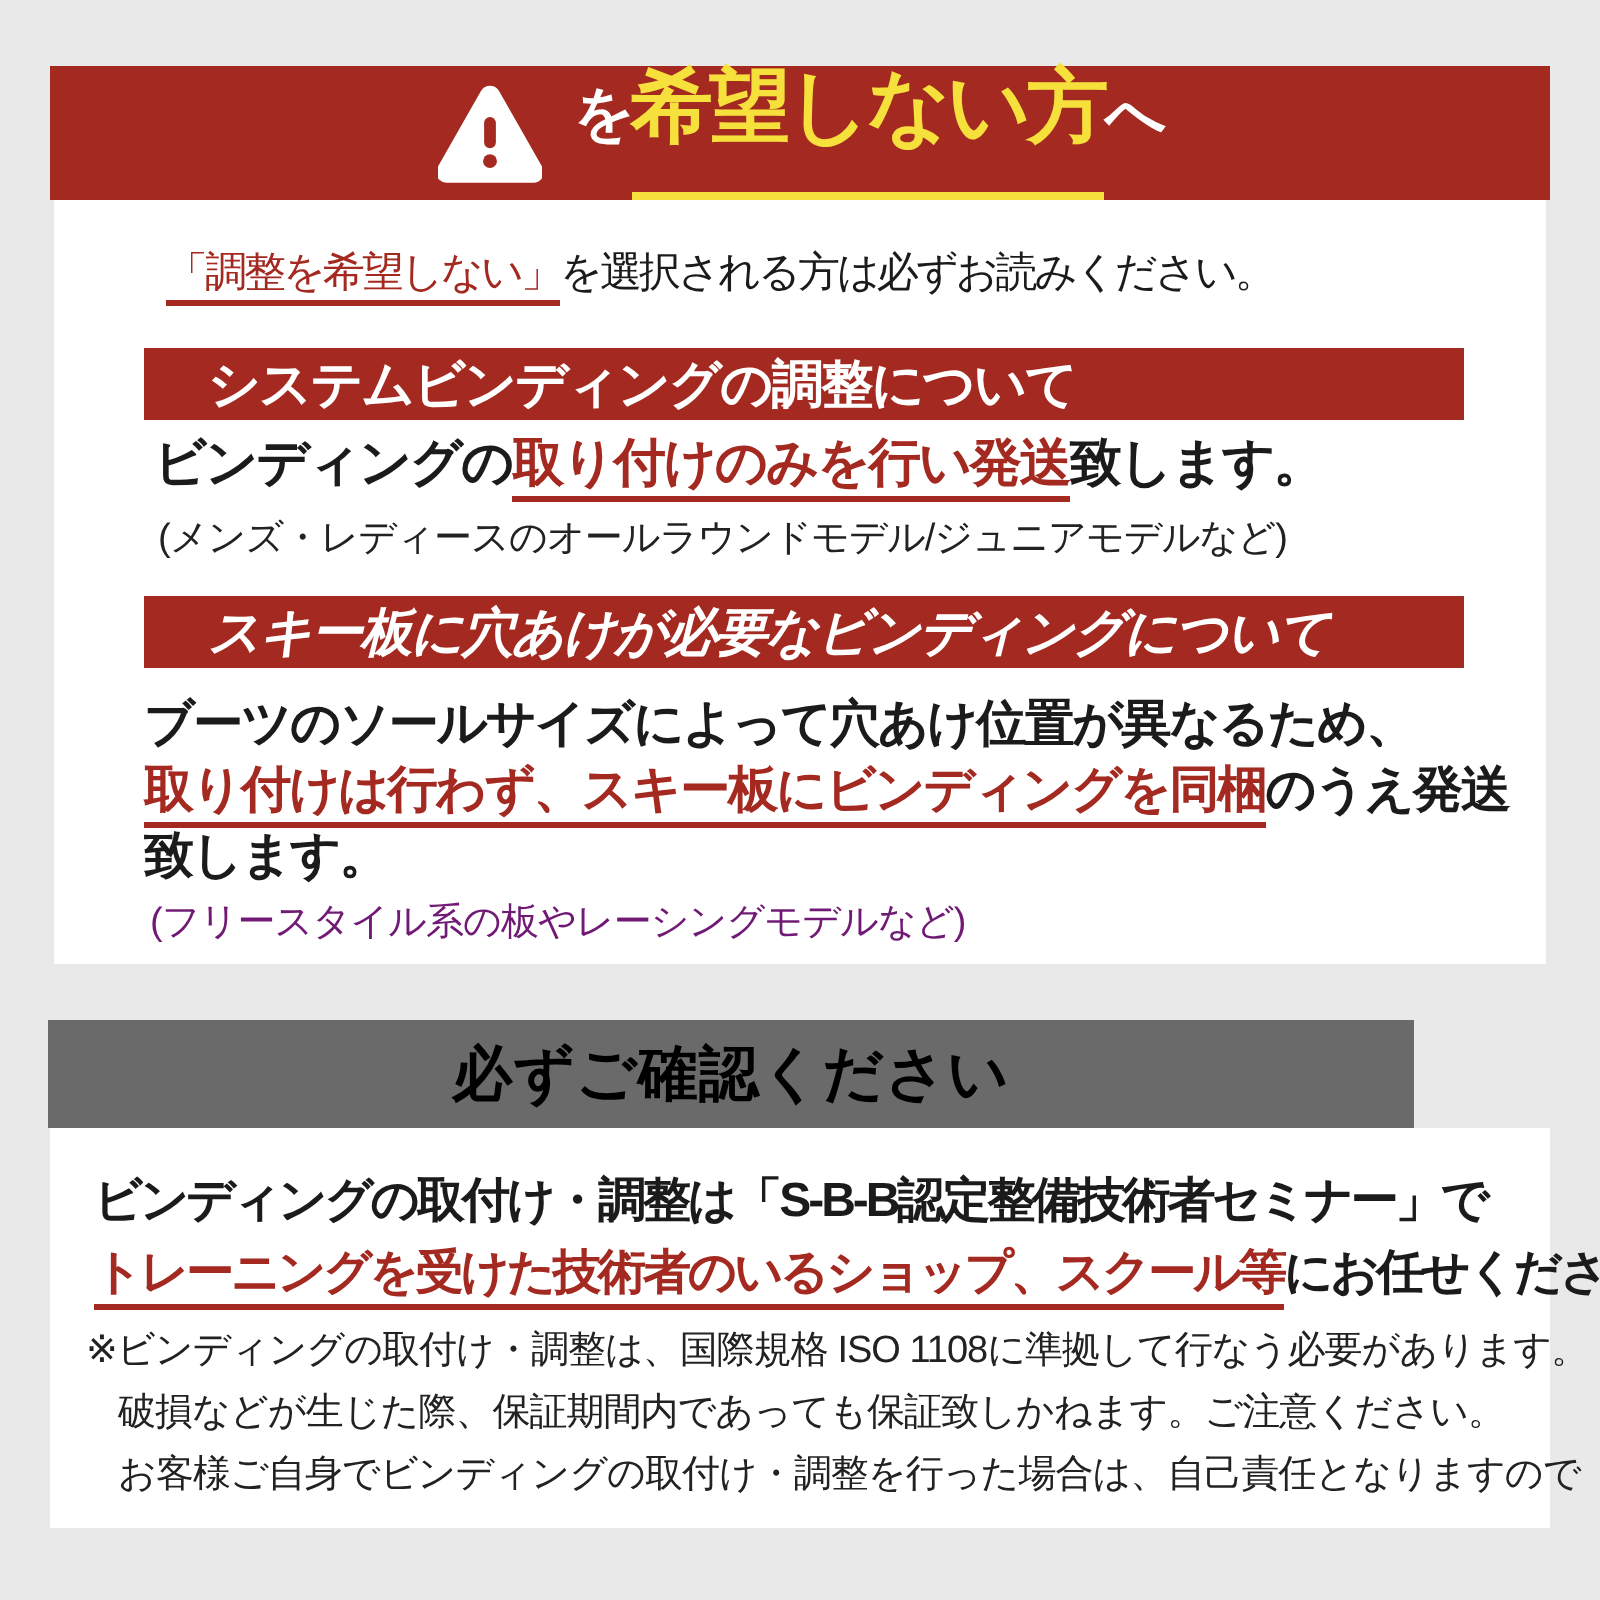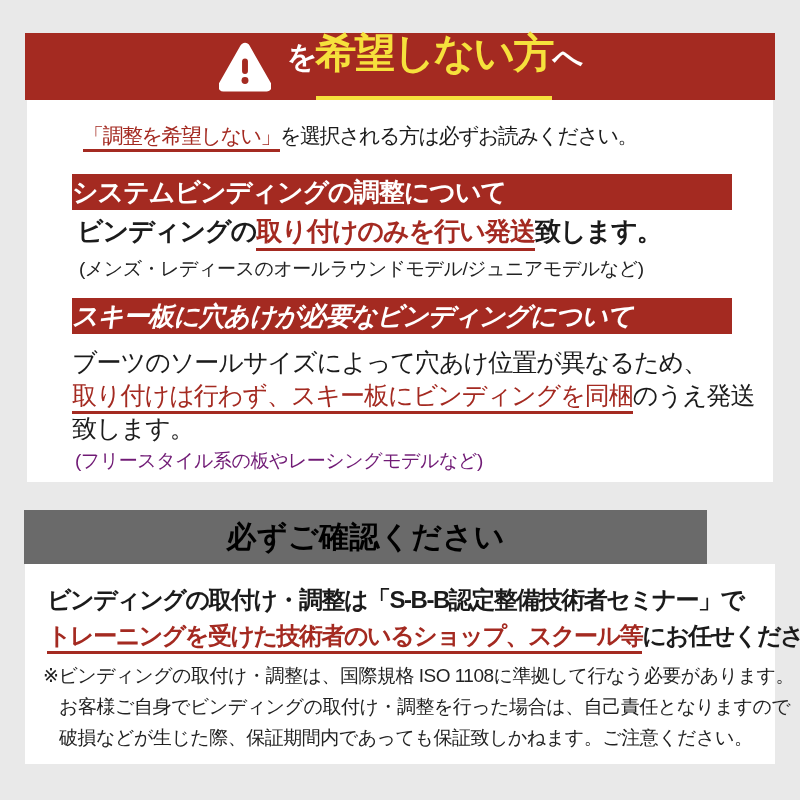--- a/index.html
+++ b/index.html
@@ -51,36 +51,36 @@
   }
   .red-u{
     color:var(--red);
     border-bottom:3px solid var(--red);
     padding-bottom:2px;
   }
   .sub-banner{
     position:absolute;left:45px;width:660px;height:36px;
     background:var(--red);
     display:flex;align-items:center;
-    padding-left:0;
+    padding-left:32px;
     color:#fff;font-size:26px;font-weight:bold;letter-spacing:-1px;white-space:nowrap;
   }
   .sb1{top:74px;}
   .sb2{top:198px;font-style:italic;}
   .b1-line{
     position:absolute;left:50px;top:114px;
     font-size:26px;font-weight:bold;letter-spacing:-1px;white-space:nowrap;
   }
   .b1-note{
     position:absolute;left:52px;top:156px;
     font-size:19px;letter-spacing:-0.5px;white-space:nowrap;color:#222;
   }
   .b1-para{
     position:absolute;left:45px;top:246px;
-    font-size:25px;font-weight:normal;letter-spacing:-1px;line-height:33px;white-space:nowrap;
+    font-size:25px;font-weight:bold;letter-spacing:-1px;line-height:33px;white-space:nowrap;
   }
   .b1-note2{
     position:absolute;left:48px;top:348px;
     font-size:19px;letter-spacing:-0.5px;white-space:nowrap;color:#701a75;
   }
 
   
   .gray-banner{
     position:absolute;left:24px;top:510px;width:683px;height:54px;
     background:var(--gray-banner);
@@ -150,19 +150,19 @@
   <div class="gray-banner">必ずご確認ください</div>
 
   <div class="box2">
 
     <div class="c-line1">ビンディングの取付け・調整は「S-B-B認定整備技術者セミナー」で</div>
 
     <div class="c-line2"><span class="red-u">トレーニングを受けた技術者のいるショップ、スクール等</span><span>にお任せください。</span></div>
 
     <div class="footnotes">
       <div>※ビンディングの取付け・調整は、国際規格 ISO 1108に準拠して行なう必要があります。</div>
+      <div class="indent">破損などが生じた際、保証期間内であっても保証致しかねます。ご注意ください。</div>
       <div class="indent">お客様ご自身でビンディングの取付け・調整を行った場合は、自己責任となりますので</div>
-      <div class="indent">破損などが生じた際、保証期間内であっても保証致しかねます。ご注意ください。</div>
     </div>
 
   </div>
 
 </div>
 
 </body></html>

